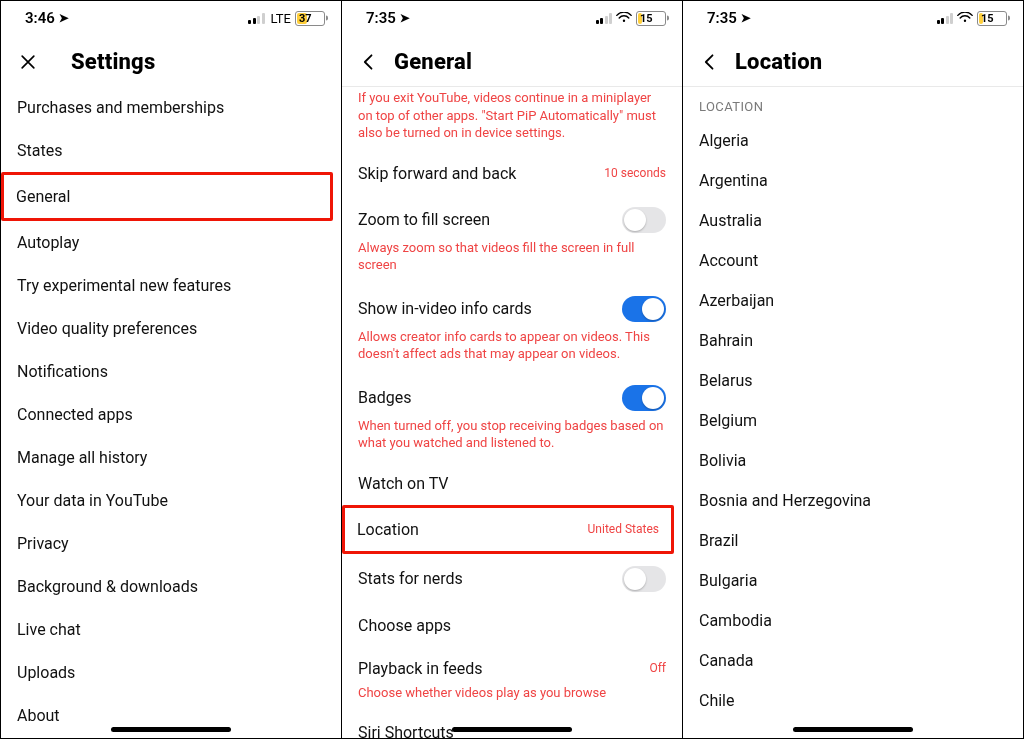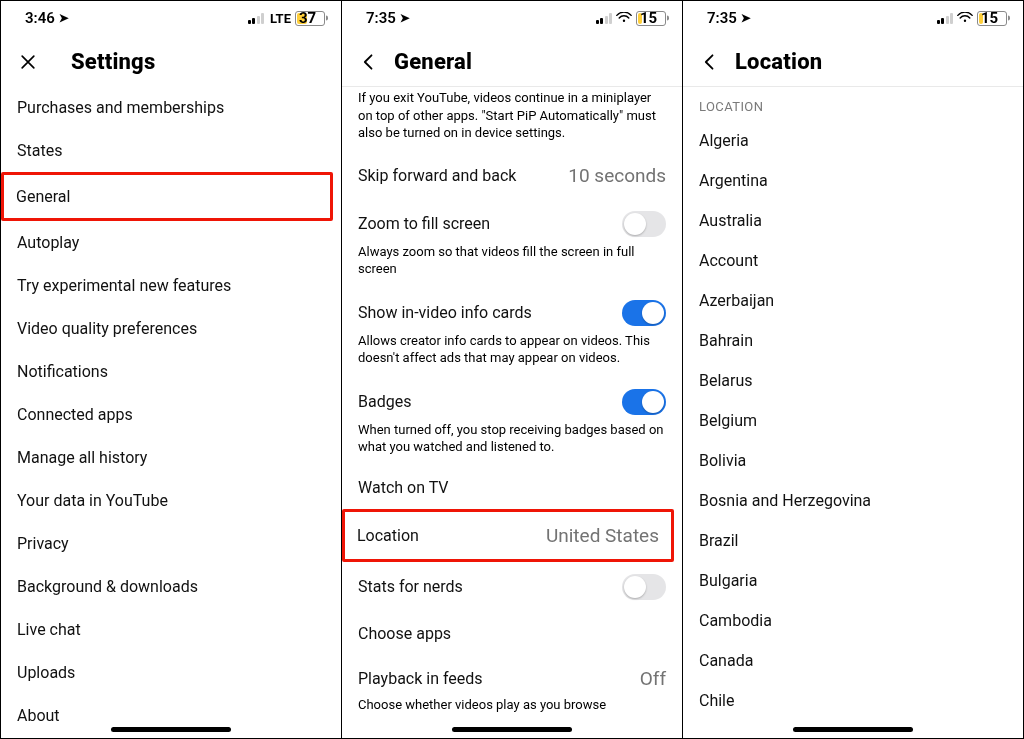--- a/index.html
+++ b/index.html
@@ -39,27 +39,27 @@
   }
   .status-left { display:flex; align-items:center; gap:4px; }
   .status-right { display:flex; align-items:center; gap:4px; }
   .loc-arrow { font-size: 12px; }
   .signal-bars {
     display:inline-flex; align-items:flex-end; gap:1.5px; height:11px;
   }
   .signal-bars span { width:3px; background:#cfcfcf; border-radius:1px; }
   .signal-bars .on { background:#000; }
   .b1{height:4px}.b2{height:6px}.b3{height:8px}.b4{height:11px}
-  .lte { font-size:13px; font-weight:700; margin-left:2px;}
+  .lte { font-size:13px; font-weight:400; margin-left:2px;}
   .wifi { width:16px; height:12px; display:inline-block; position:relative;}
   .wifi svg{display:block}
   .batt {
     display:inline-flex; align-items:center; gap:1px;
     border:1px solid #8a8a8a; border-radius:3px; padding:1px 2px;
-    font-size:15px; font-weight:700; position:relative;
+    font-size:11px; font-weight:700; position:relative;
   }
   .batt::after{
     content:""; position:absolute; right:-4px; top:50%; transform:translateY(-50%);
     width:2px; height:5px; background:#8a8a8a; border-radius:0 2px 2px 0;
   }
   .batt-fill { position:absolute; left:1px; top:1px; bottom:1px; border-radius:2px; background:#ffcf3a; }
   .batt-text { position:relative; z-index:1; padding:0 1px; color:#000;}
   .batt-yellow .batt-fill{ background:#ffcf3a; }
 
   
@@ -80,25 +80,25 @@
   
   .list { flex:1; overflow:hidden; }
   .row {
     padding: 12px 16px;
     font-size: 16px;
     color:#111;
     display:flex; align-items:center; justify-content:space-between;
     min-height: 40px;
   }
   .row.tight { padding-top:10px; padding-bottom:10px; }
-  .row .value { color:#737373; font-size:19px; }
+  .row .value { color:#ef4444; font-size:12px; }
   .subtext {
     padding: 0 16px 10px 16px;
     margin-top:-6px;
-    font-size: 13px; color:#000000; line-height:1.35;
+    font-size: 13px; color:#ef4444; line-height:1.35;
   }
   .section-header {
     padding: 12px 16px 6px 16px;
     font-size: 13px; color:#7a7a7a; letter-spacing:0.4px;
   }
 
   .highlight {
     border: 3px solid #ef1506;
     border-radius: 2px;
     margin: 0 8px 0 0;

